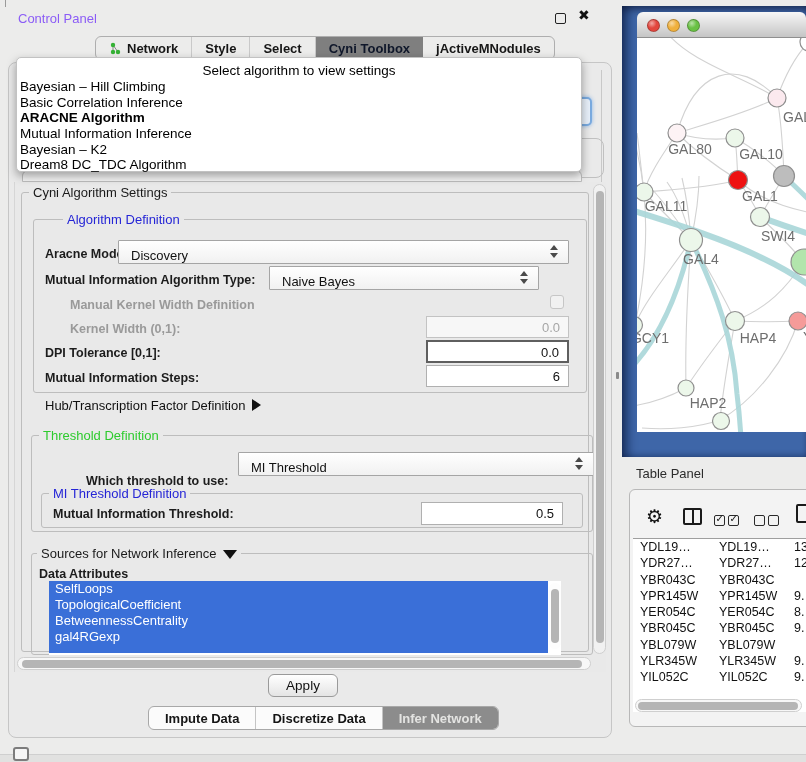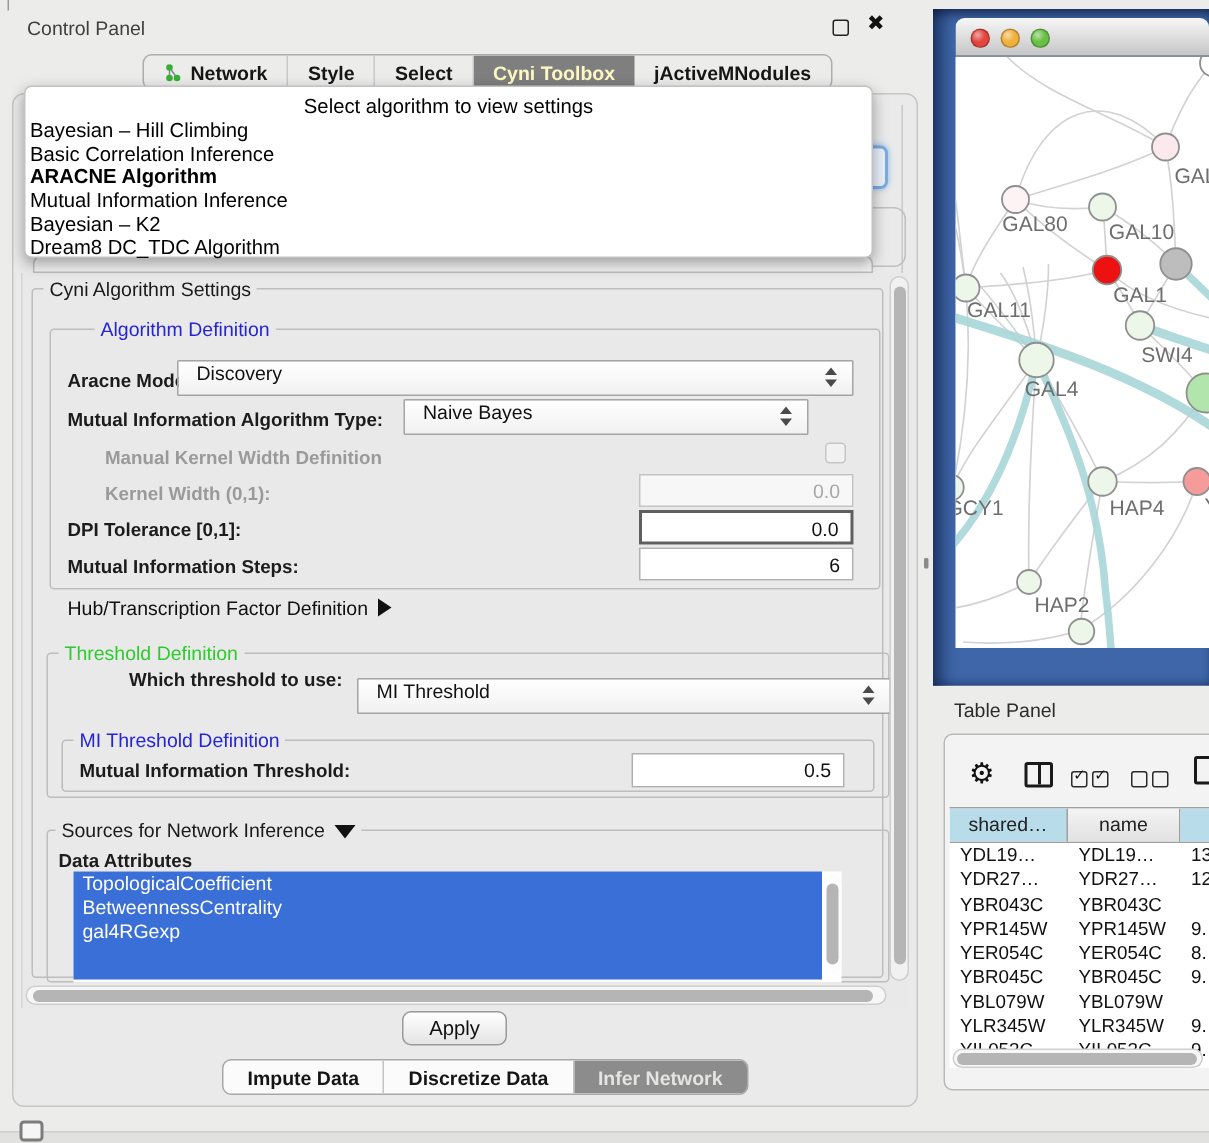--- a/index.html
+++ b/index.html
@@ -7,21 +7,21 @@
   body {
     position:relative;
     background:#ececeb;
     font-family:"Liberation Sans","DejaVu Sans",sans-serif;
     color:#1a1a1a;
     -webkit-font-smoothing:antialiased;
   }
   .abs { position:absolute; }
 
   
-  .cp-titlebar-text { left:18px; top:11px; font-size:13px; color:#404040; }
+  .cp-titlebar-text { left:18px; top:11px; font-size:13px; color:#8b5cf6; }
   .cp-float { left:555px; top:13px; width:11px; height:11px; border:1.5px solid #222; border-radius:2px; }
   .cp-close { left:578px; top:7px; font-size:14px; font-weight:bold; color:#111; }
   .tiny-topline { left:5px; top:0; width:1px; height:7px; background:#9a9a9a; }
 
   .cp-outer {
     left:8px; top:62px; width:604px; height:676px;
     border:1px solid #c6c6c6; border-radius:8px; background:#eaeaea;
   }
 
   
@@ -30,21 +30,21 @@
     display:flex; align-items:stretch;
     border:1px solid #aeaeae; border-radius:6px; background:#ececeb;
     overflow:hidden; z-index:30;
   }
   .tab {
     display:flex; align-items:center; gap:5px;
     padding:0 13px; font-size:13px; font-weight:bold; color:#161616;
     border-right:1px solid #c9c9c9; background:transparent; white-space:nowrap;
   }
   .tab:last-child { border-right:none;align-items:center; }
-  .tab.selected { background:#7f7f7f; color:#fef9c3; border-right:none; }
+  .tab.selected { background:#7f7f7f; color:#0f172a; border-right:none; }
   .net-icon { width:13px; height:13px; display:inline-block; }
 
   
   .popup {
     left:16px; top:57px; width:566px; height:115px;
     background:#ffffff; border:1px solid #c2c2c2; border-radius:5px;
     box-shadow:0 4px 10px rgba(0,0,0,.35);
     z-index:40; padding-top:4px;
   }
   .popup-placeholder { height:17px; text-align:center; font-size:13.5px; color:#000000; line-height:17px; }
@@ -62,21 +62,21 @@
 
   
   .settings { left:14px; top:182px; width:592px; height:490px; background:#e9e9e9; border-left:1px solid #d6d6d6; }
   .groupbox { position:absolute; border:1px solid #bdbdbd; border-radius:3px; }
   .grouplabel { position:absolute; background:#e9e9e9; padding:0 4px; font-size:13px; white-space:nowrap; z-index:3; }
   .fieldlabel { position:absolute; font-size:12.5px; font-weight:bold; color:#1c1c1c; white-space:nowrap; }
   .fieldlabel.disabled, .grouplabel.disabled { color:#9a9a9a;margin-left:25px; }
   .combo {
     position:absolute; height:24px; border:1px solid #a5a5a5; border-radius:1px;
     background:linear-gradient(#ffffff,#f1f1f1); font-size:13px; color:#111;
-    display:flex; align-items:flex-start; padding-left:12px;
+    display:flex; align-items:flex-end; padding-left:12px;
   }
   .combo .arrows { position:absolute; right:9px; top:4px; width:9px; }
   .combo .arrows i { display:block; width:0; height:0; border-left:4px solid transparent; border-right:4px solid transparent; }
   .combo .arrows i.up { border-bottom:5px solid #4a4a4a; margin-bottom:3px; }
   .combo .arrows i.dn { border-top:5px solid #4a4a4a; }
   .tfield {
     position:absolute; background:#fff; border:1px solid #b0b0b0;
     font-size:13px; color:#111; text-align:right; padding:3px 8px 0 4px;
   }
   .tfield.disabled { background:#f7f7f7; color:#a6a6a6; border-color:#c3c3c3; }
@@ -240,40 +240,41 @@
   <div class="fieldlabel" style="left:30px; top:189px;">Mutual Information Steps:</div>
   <div class="tfield" style="left:411px; top:183px; width:143px; height:22px;">6</div>
 
   <div style="position:absolute; left:30px; top:216px; font-size:13px; color:#111;">
     <span>Hub/Transcription Factor Definition</span><span class="tri-right"></span>
   </div>
 
   <div class="groupbox" style="left:16px; top:253px; width:562px; height:97px;"></div>
   <div class="grouplabel" style="left:24px; top:246px; color:#2ecb2e;">Threshold Definition</div>
 
-  <div class="fieldlabel" style="left:71px; top:264px;">Which threshold to use:</div>
+  <div class="fieldlabel" style="left:71px; top:292px;">Which threshold to use:</div>
   <div class="combo" style="left:223px; top:270px; width:356px;">
     <span>MI Threshold</span>
     <span class="arrows">
         <i class="up"></i>
         <i class="dn"></i>
       </span>
   </div>
 
   <div class="groupbox" style="left:26px; top:311px; width:542px; height:35px;"></div>
   <div class="grouplabel" style="left:34px; top:304px; color:#2525d6;">MI Threshold Definition</div>
   <div class="fieldlabel" style="left:38px; top:325px;">Mutual Information Threshold:</div>
   <div class="tfield" style="left:406px; top:320px; width:142px; height:23px;">0.5</div>
 
   <div class="groupbox" style="left:16px; top:371px; width:562px; height:102px;"></div>
   <div class="grouplabel" style="left:22px; top:364px;"><span>Sources for Network Inference</span><span class="tri-down"></span></div>
   <div class="fieldlabel" style="left:24px; top:385px;">Data Attributes</div>
 
   <div class="attr-list" style="left:34px; top:399px; width:512px; height:74px;">
     <div class="attr-sel" style="width:499px; height:72px; background:#3a6fd8;" id="attr-items">
+        <div class="attr-item">SelfLoops</div>
         <div class="attr-item">TopologicalCoefficient</div>
         <div class="attr-item">BetweennessCentrality</div>
         <div class="attr-item">gal4RGexp</div>
       </div>
     <div class="vscroll" style="left:500px; top:2px; width:12px; height:66px; border:none; background:#fdfdfd;">
       <div class="thumb" style="top:6px; height:54px; left:2px;"></div>
     </div>
   </div>
 
   <div class="vscroll" style="left:578px; top:2px; width:13px; height:470px;">
@@ -370,25 +371,20 @@
 
 <div class="abs tp-title">Table Panel</div>
 <div class="abs tp-panel"></div>
 <div class="abs tp-gear">⚙</div>
 <div class="abs tp-cols"></div>
 <div class="abs cbgroup" style="left:714px;"><span class="cb on"></span><span class="cb on"></span></div>
 <div class="abs cbgroup" style="left:754px;"><span class="cb"></span><span class="cb"></span></div>
 <div class="abs tp-doc"></div>
 
 <div class="abs tp-table">
-  <div class="tp-hrow" id="tp-header">
-      <div class="tp-hcell selcol" style="width: 79px;">shared…</div>
-      <div class="tp-hcell" style="width: 75px;">name</div>
-      <div class="tp-hcell selcol" style="width: 90px;"></div>
-    </div>
   <div id="tp-rows">
       <div class="tp-row">
         <div class="tp-cell" style="width: 79px;">YDL19…</div>
         <div class="tp-cell" style="width: 75px;">YDL19…</div>
         <div class="tp-cell" style="width: 90px;">13</div>
       </div>
       <div class="tp-row">
         <div class="tp-cell" style="width: 79px;">YDR27…</div>
         <div class="tp-cell" style="width: 75px;">YDR27…</div>
         <div class="tp-cell" style="width: 90px;">12</div>

